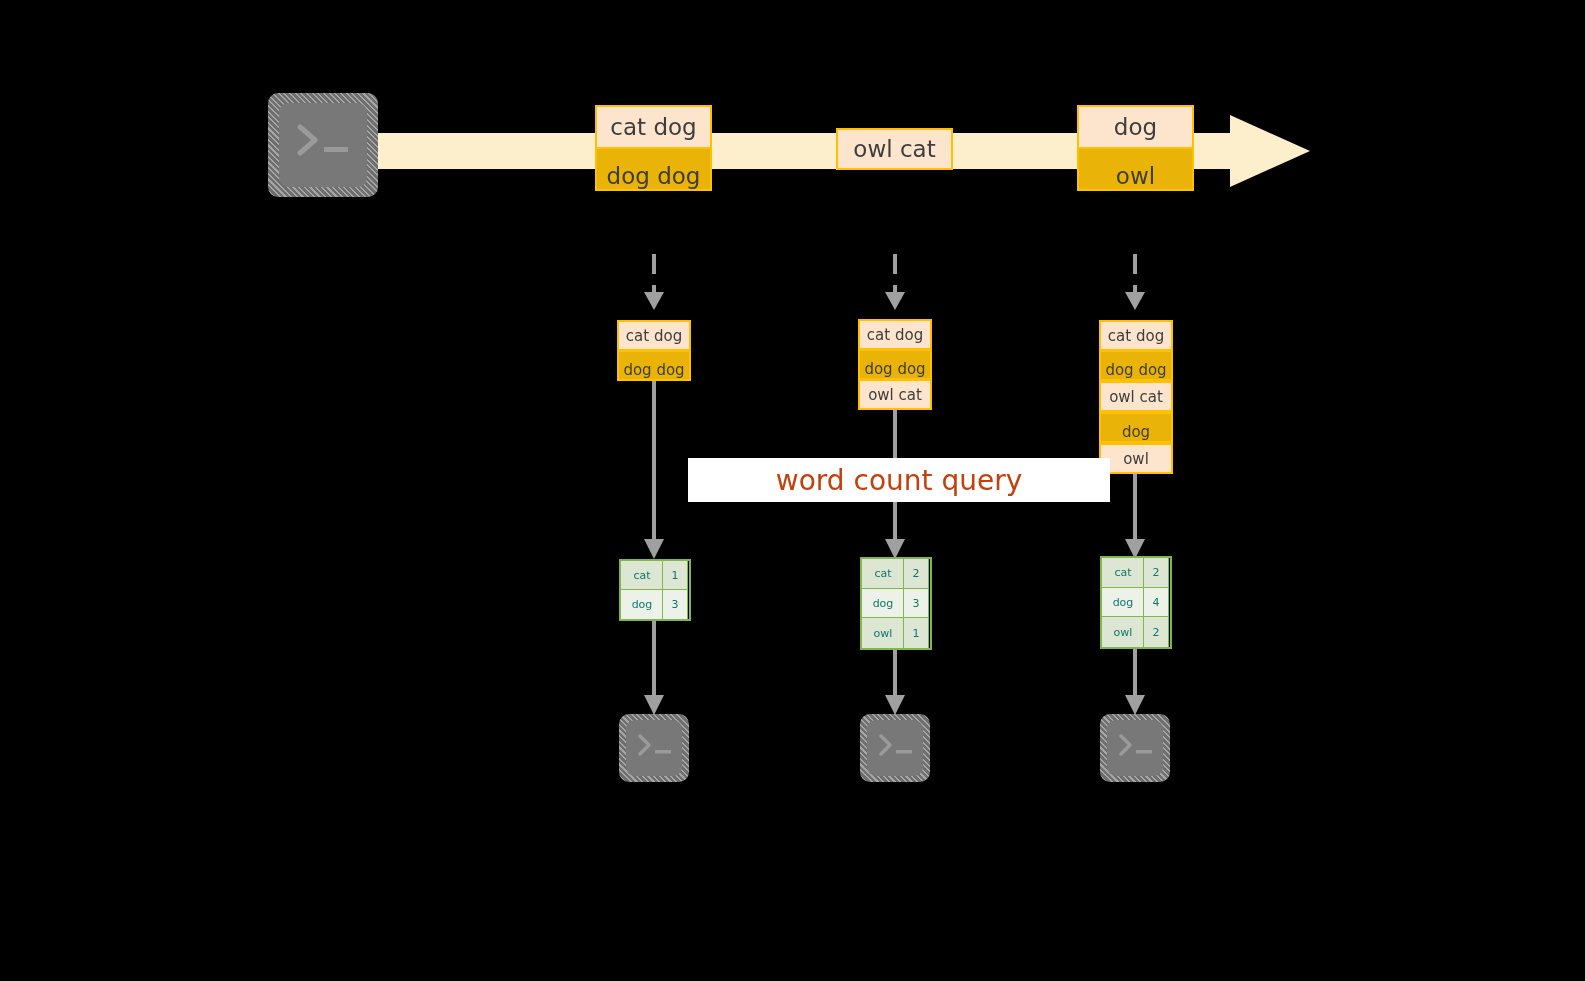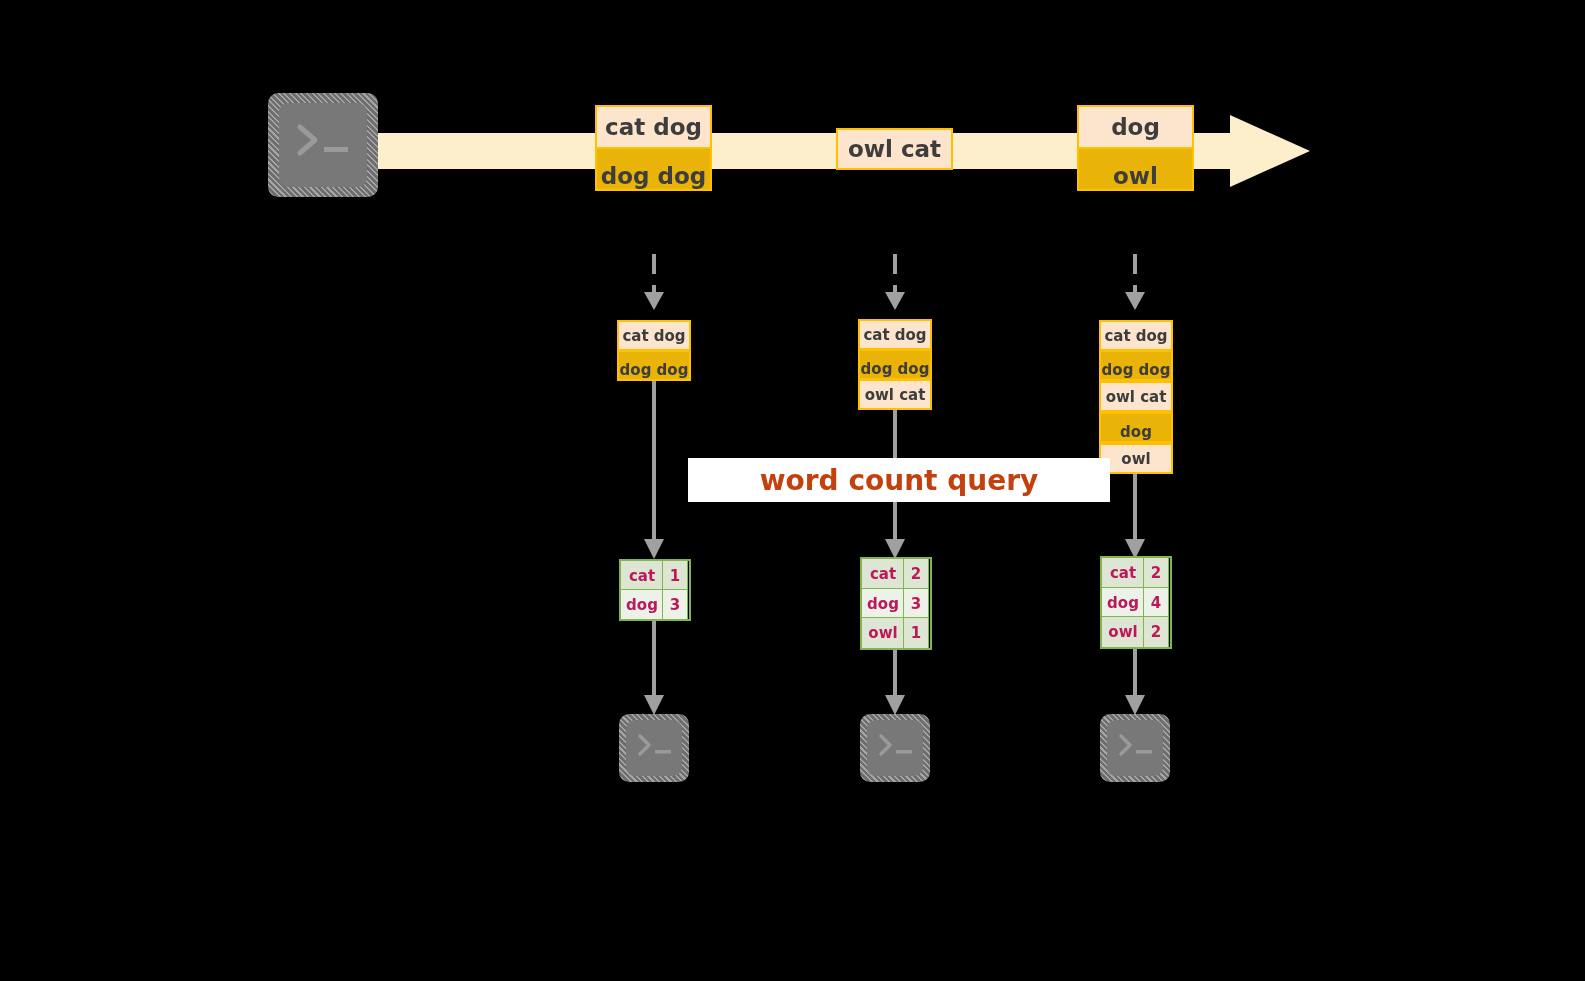--- a/index.html
+++ b/index.html
@@ -13,21 +13,20 @@
     position: relative;
     overflow: hidden;
     font-family: "DejaVu Sans", sans-serif;
     color: #3d3d3d;
   }
   #canvas {
     position: absolute;
     left: 0; top: 0;
     width: 1435px;
     height: 981px;
-    font-weight: bold;
   }
 
   
   .terminal {
     position: absolute;
     box-sizing: border-box;
   }
   .terminal .hatch {
     position: absolute;
     left: 0; top: 0; right: 0; bottom: 0;
@@ -79,22 +78,22 @@
   .grow {
     display: flex;
     flex: 1 1 0;
     box-sizing: border-box;
   }
   .gcell {
     box-sizing: border-box;
     display: flex;
     align-items: center;
     justify-content: center;
-    font-size: 15px;
-    color: #be185d;
+    font-size: 11px;
+    color: #0f766e;
     background: #DCE6D2;
     border: 1px solid #82B550;
     margin: -1px;
   }
   .grow.light .gcell { background: #EDF2E8; }
   .gcell.word { width: 44px; }
   .gcell.count { width: 26px; }
 
   
   .conn { position: absolute; overflow: visible; z-index: 2; }

